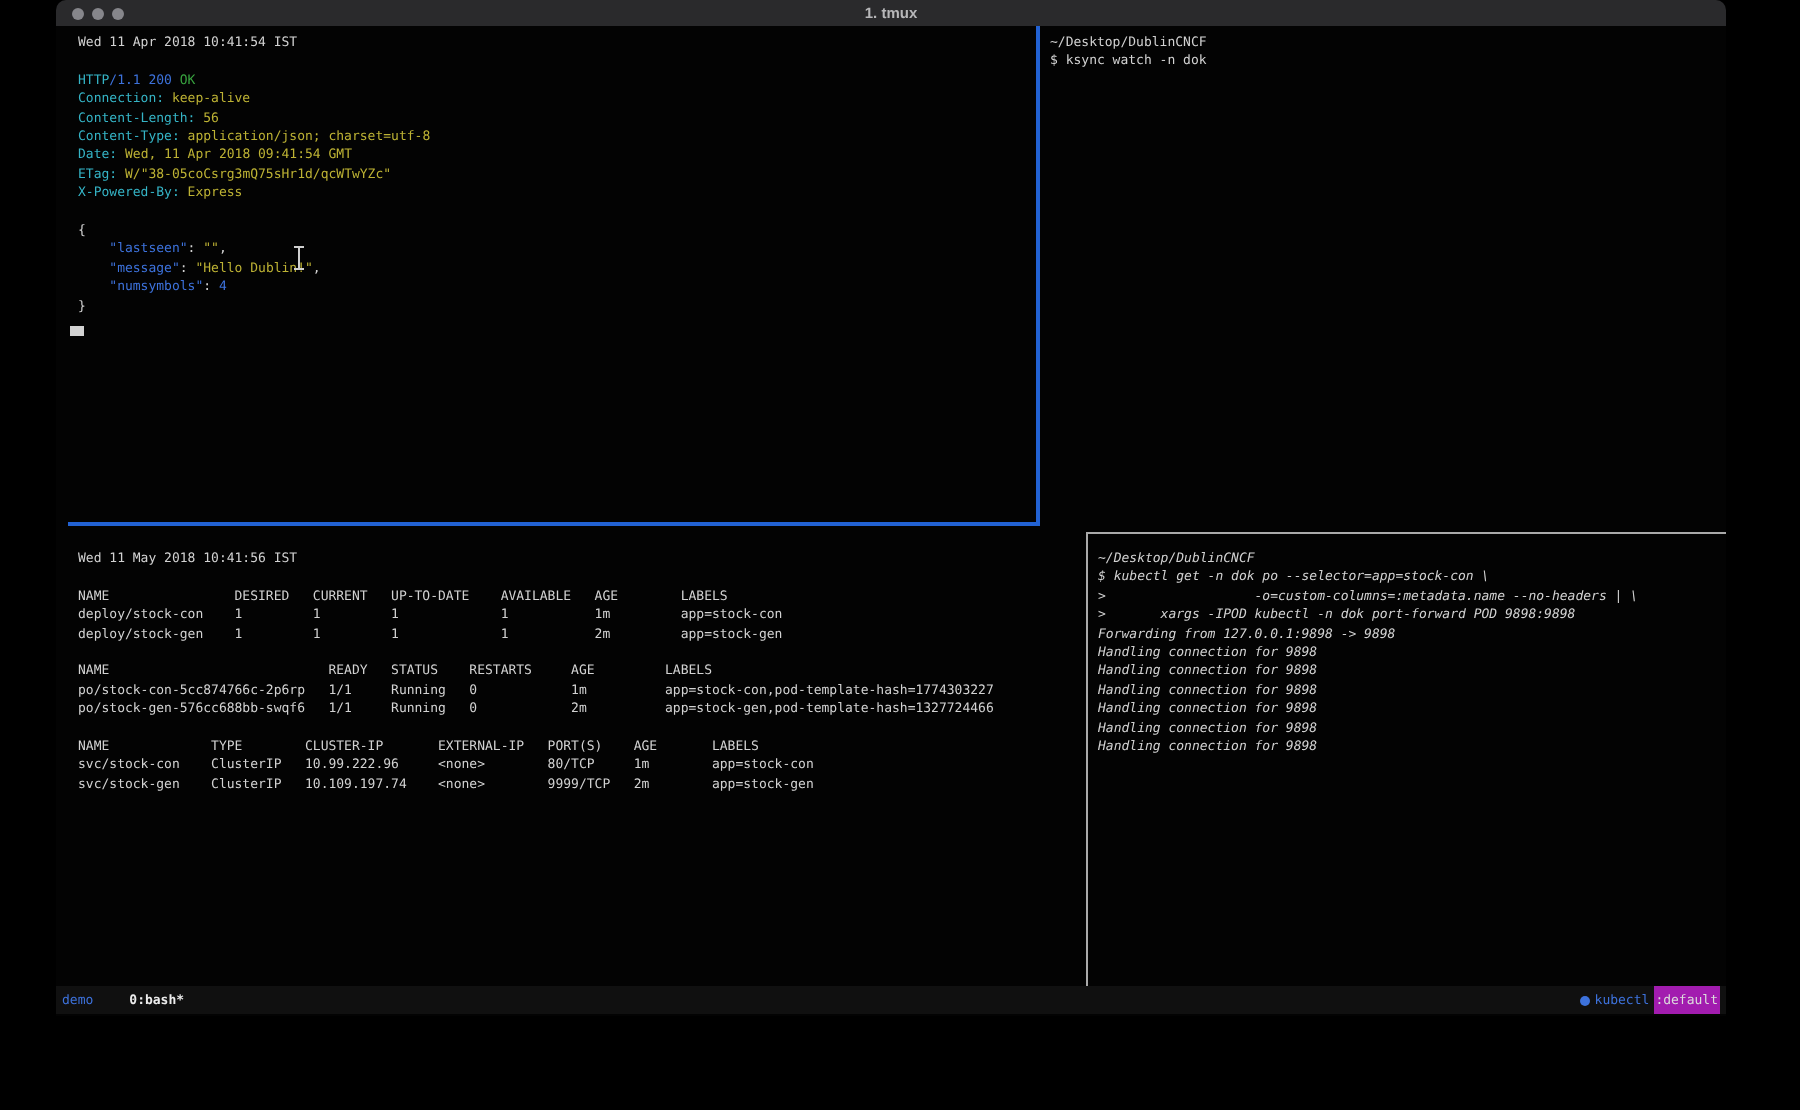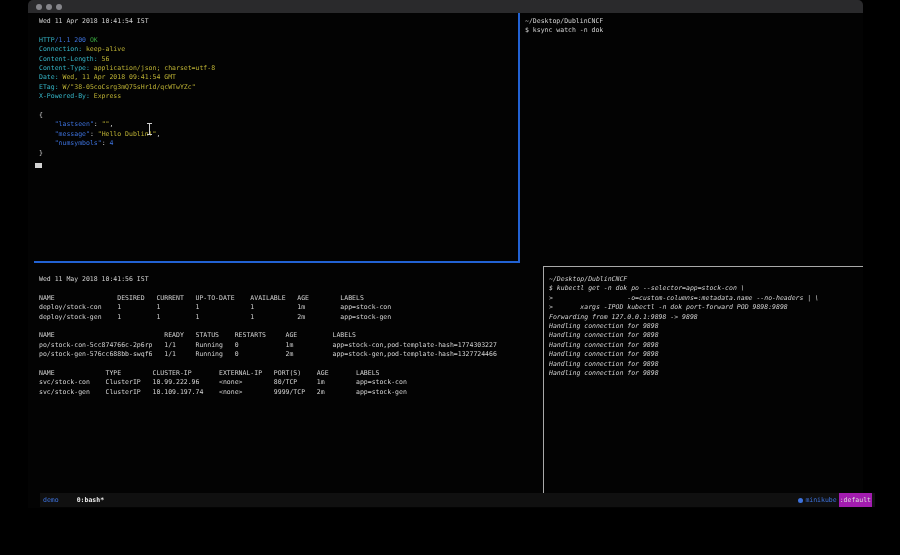--- a/index.html
+++ b/index.html
@@ -37,21 +37,21 @@
   .c-b{color:#3d72dc}
   .c-g{color:#38a33f}
   .divider{position:absolute;}
   #div-v-top{left:490px;top:13px;width:2px;height:250px;background:#2262d3;}
   #div-h-left{left:6px;top:261px;width:486px;height:2px;background:#2262d3;}
   #div-h-right{left:515px;top:266px;width:320px;height:1px;background:#a9a9a9;}
   #div-v-bottom{left:515px;top:266px;width:1px;height:227px;background:#a9a9a9;}
   #cursor-block{position:absolute;left:7px;top:163px;width:7px;height:5px;background:#d2d2d2;}
   #mouse-ibeam{position:absolute;left:118px;top:123px;width:7px;height:12px;}
   .statusbar{
-    position:absolute;left:12px;top:493px;width:100%;height:14px;
+    position:absolute;left:0;top:493px;width:100%;height:14px;
     background:#101010;display:flex;align-items:center;
     font-size:6.5px;line-height:14px;color:#d2d2d2;
   }
   .session{color:#3d72dc;margin-left:3px;}
   .wtab{color:#ececec;font-weight:bold;margin-left:18px;}
   .status-right{position:absolute;right:3px;top:0;height:14px;display:flex;align-items:center;gap:2px;}
   .kicon{width:5px;height:5px;border-radius:50%;background:#3d72dc;}
   .kctx{color:#3d72dc;}
   .kns{color:#dcdcdc;background:#a21caf;padding:0 1px;}
 </style>
@@ -59,20 +59,21 @@
 <body>
 
 <div class="window">
 
   <div class="titlebar">
     <div class="lights">
       <span class="light"></span>
       <span class="light"></span>
       <span class="light"></span>
     </div>
+    <div class="title">1. tmux</div>
   </div>
 
   <pre class="pane" id="pane-http"><span class="c-w">Wed 11 Apr 2018 10:41:54 IST</span>
 <span class="c-w"></span>
 <span class="c-c">HTTP</span><span class="c-b">/1.1 200</span><span class="c-g"> OK</span>
 <span class="c-c">Connection:</span><span class="c-y"> keep-alive</span>
 <span class="c-c">Content-Length:</span><span class="c-y"> 56</span>
 <span class="c-c">Content-Type:</span><span class="c-y"> application/json; charset=utf-8</span>
 <span class="c-c">Date:</span><span class="c-y"> Wed, 11 Apr 2018 09:41:54 GMT</span>
 <span class="c-c">ETag:</span><span class="c-y"> W/"38-05coCsrg3mQ75sHr1d/qcWTwYZc"</span>
@@ -126,18 +127,18 @@
 
   <svg id="mouse-ibeam" viewBox="0 0 7 12" width="7" height="12">
     <path d="M1 0.5 H6 M3.5 0.5 V11.5 M1 11.5 H6" stroke="#cfcfcf" stroke-width="1" fill="none"></path>
   </svg>
 
   <div class="statusbar">
     <span class="session">demo</span>
     <span class="wtab">0:bash*</span>
     <div class="status-right">
       <span class="kicon"></span>
-      <span class="kctx">minikube</span>
+      <span class="kctx">kubectl</span>
       <span class="kns">:default</span>
     </div>
   </div>
 
 </div>
 
 </body></html>

